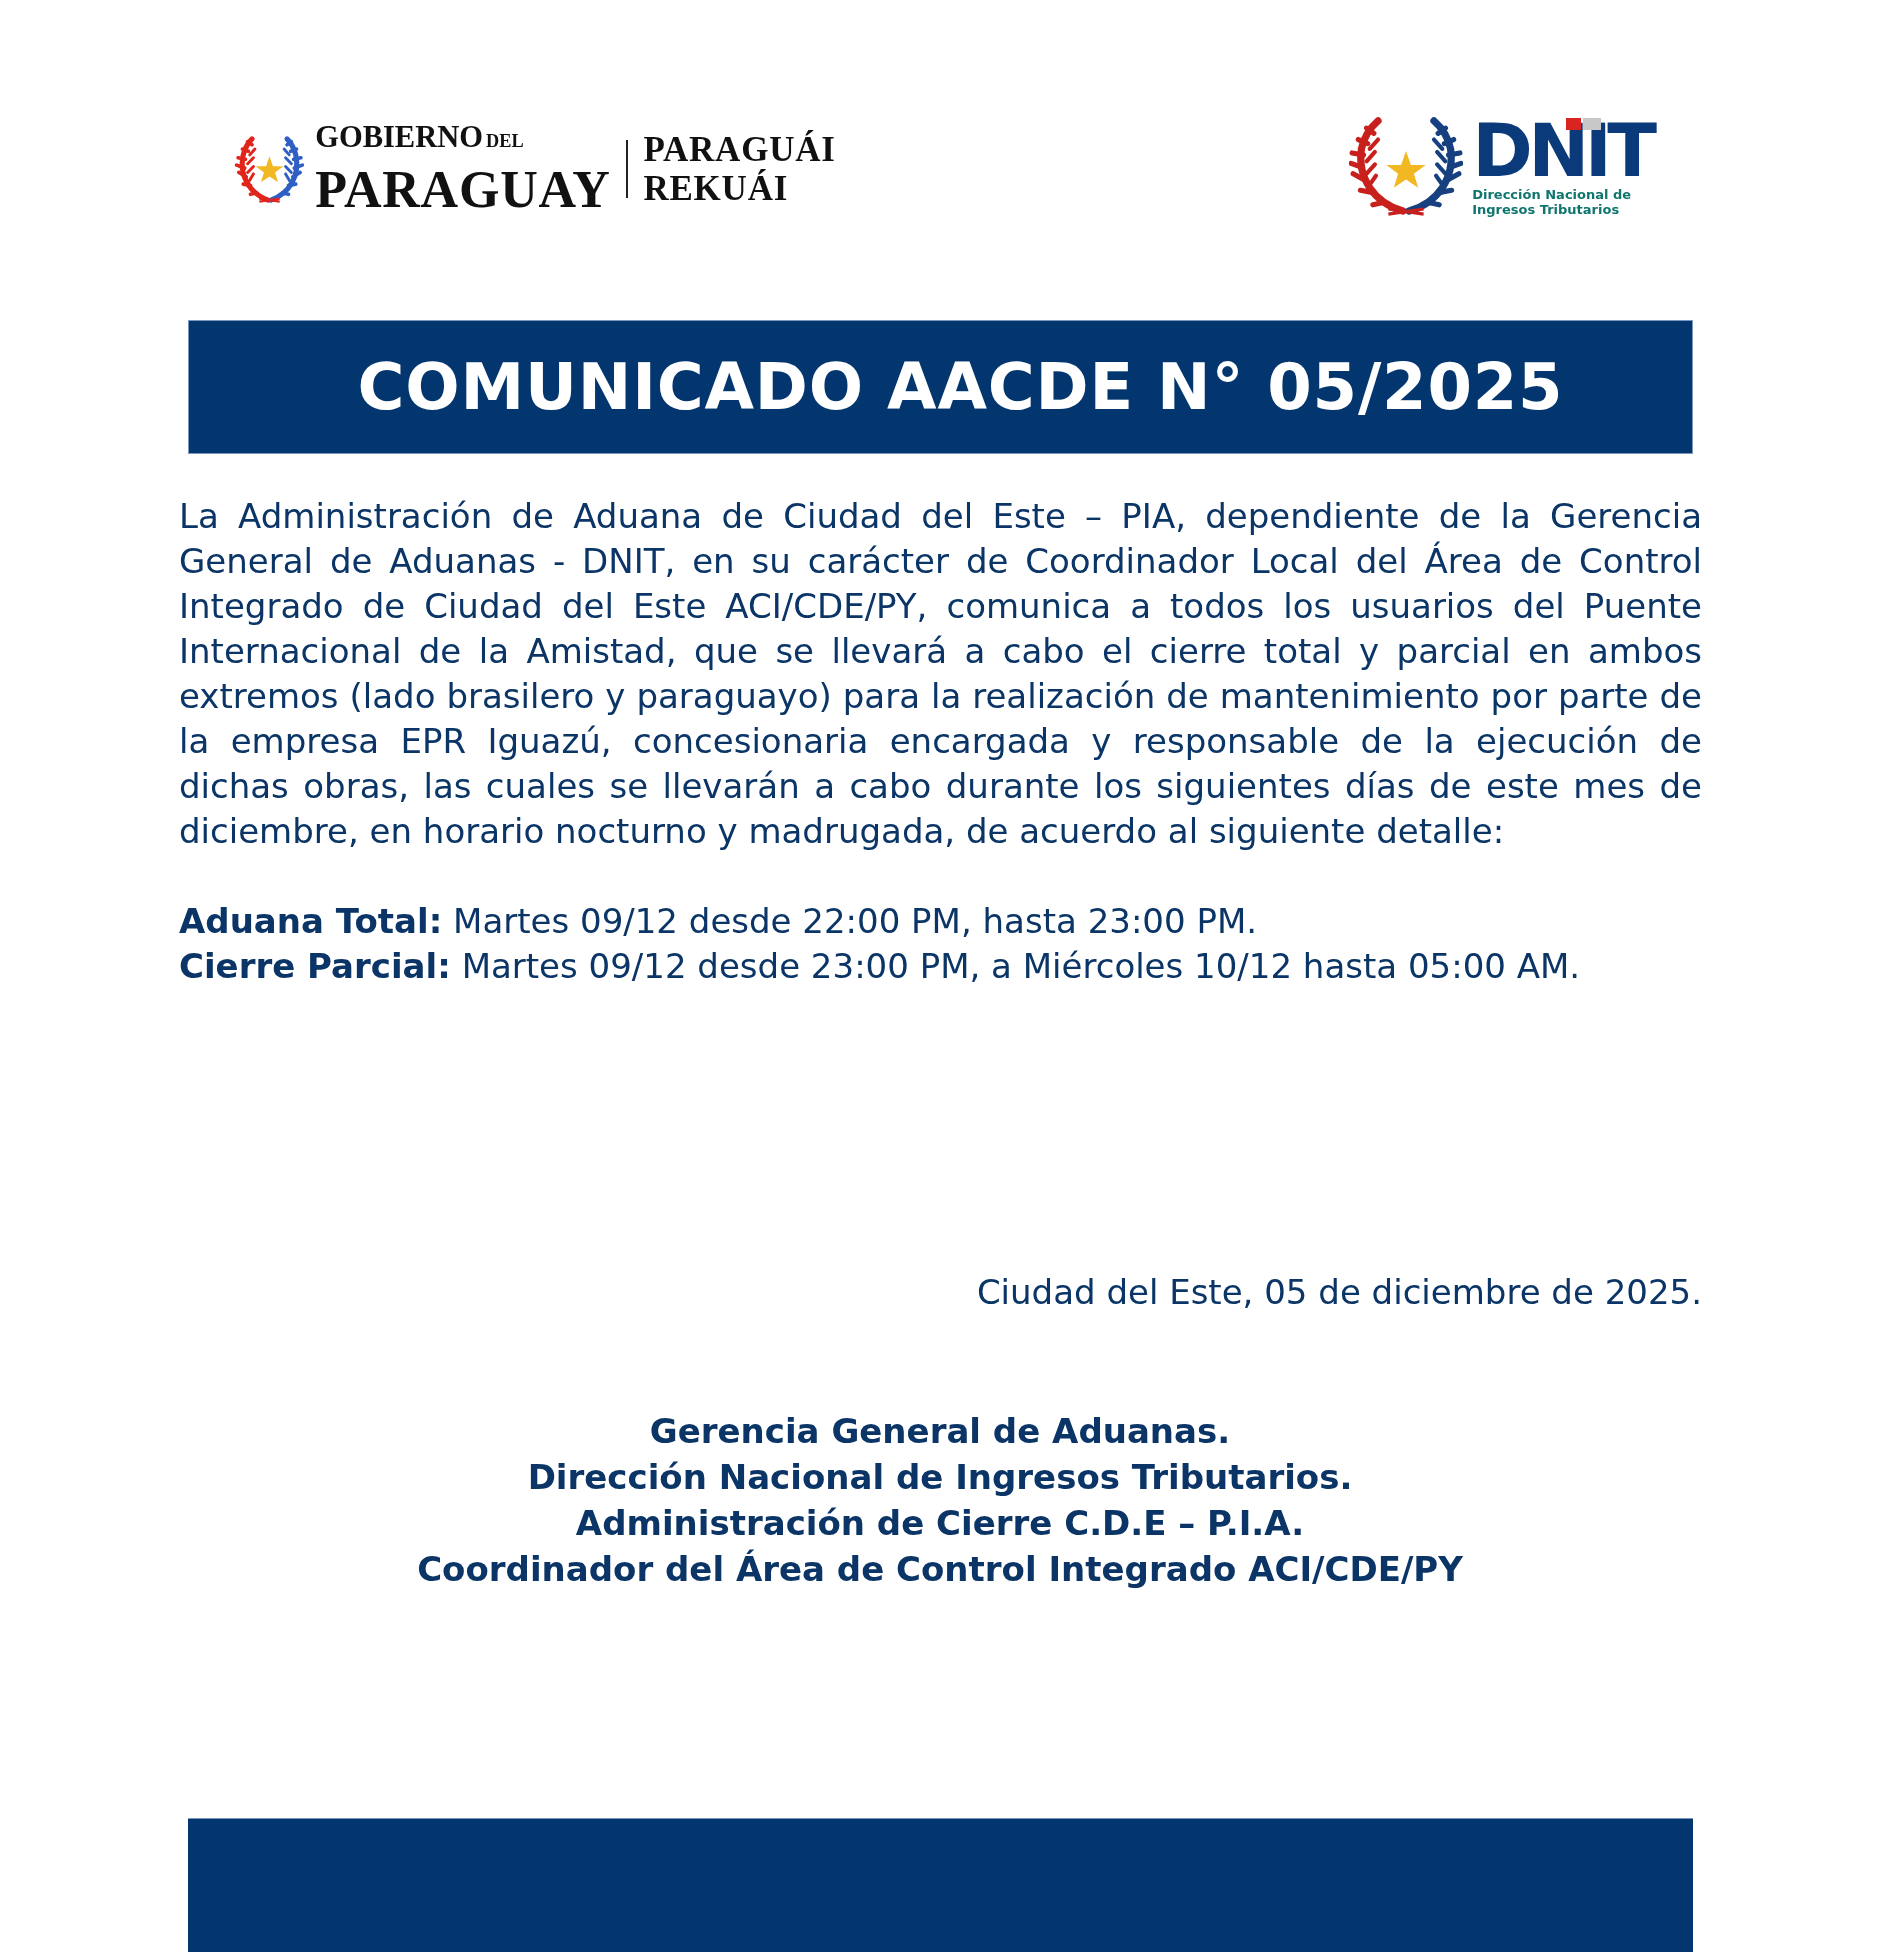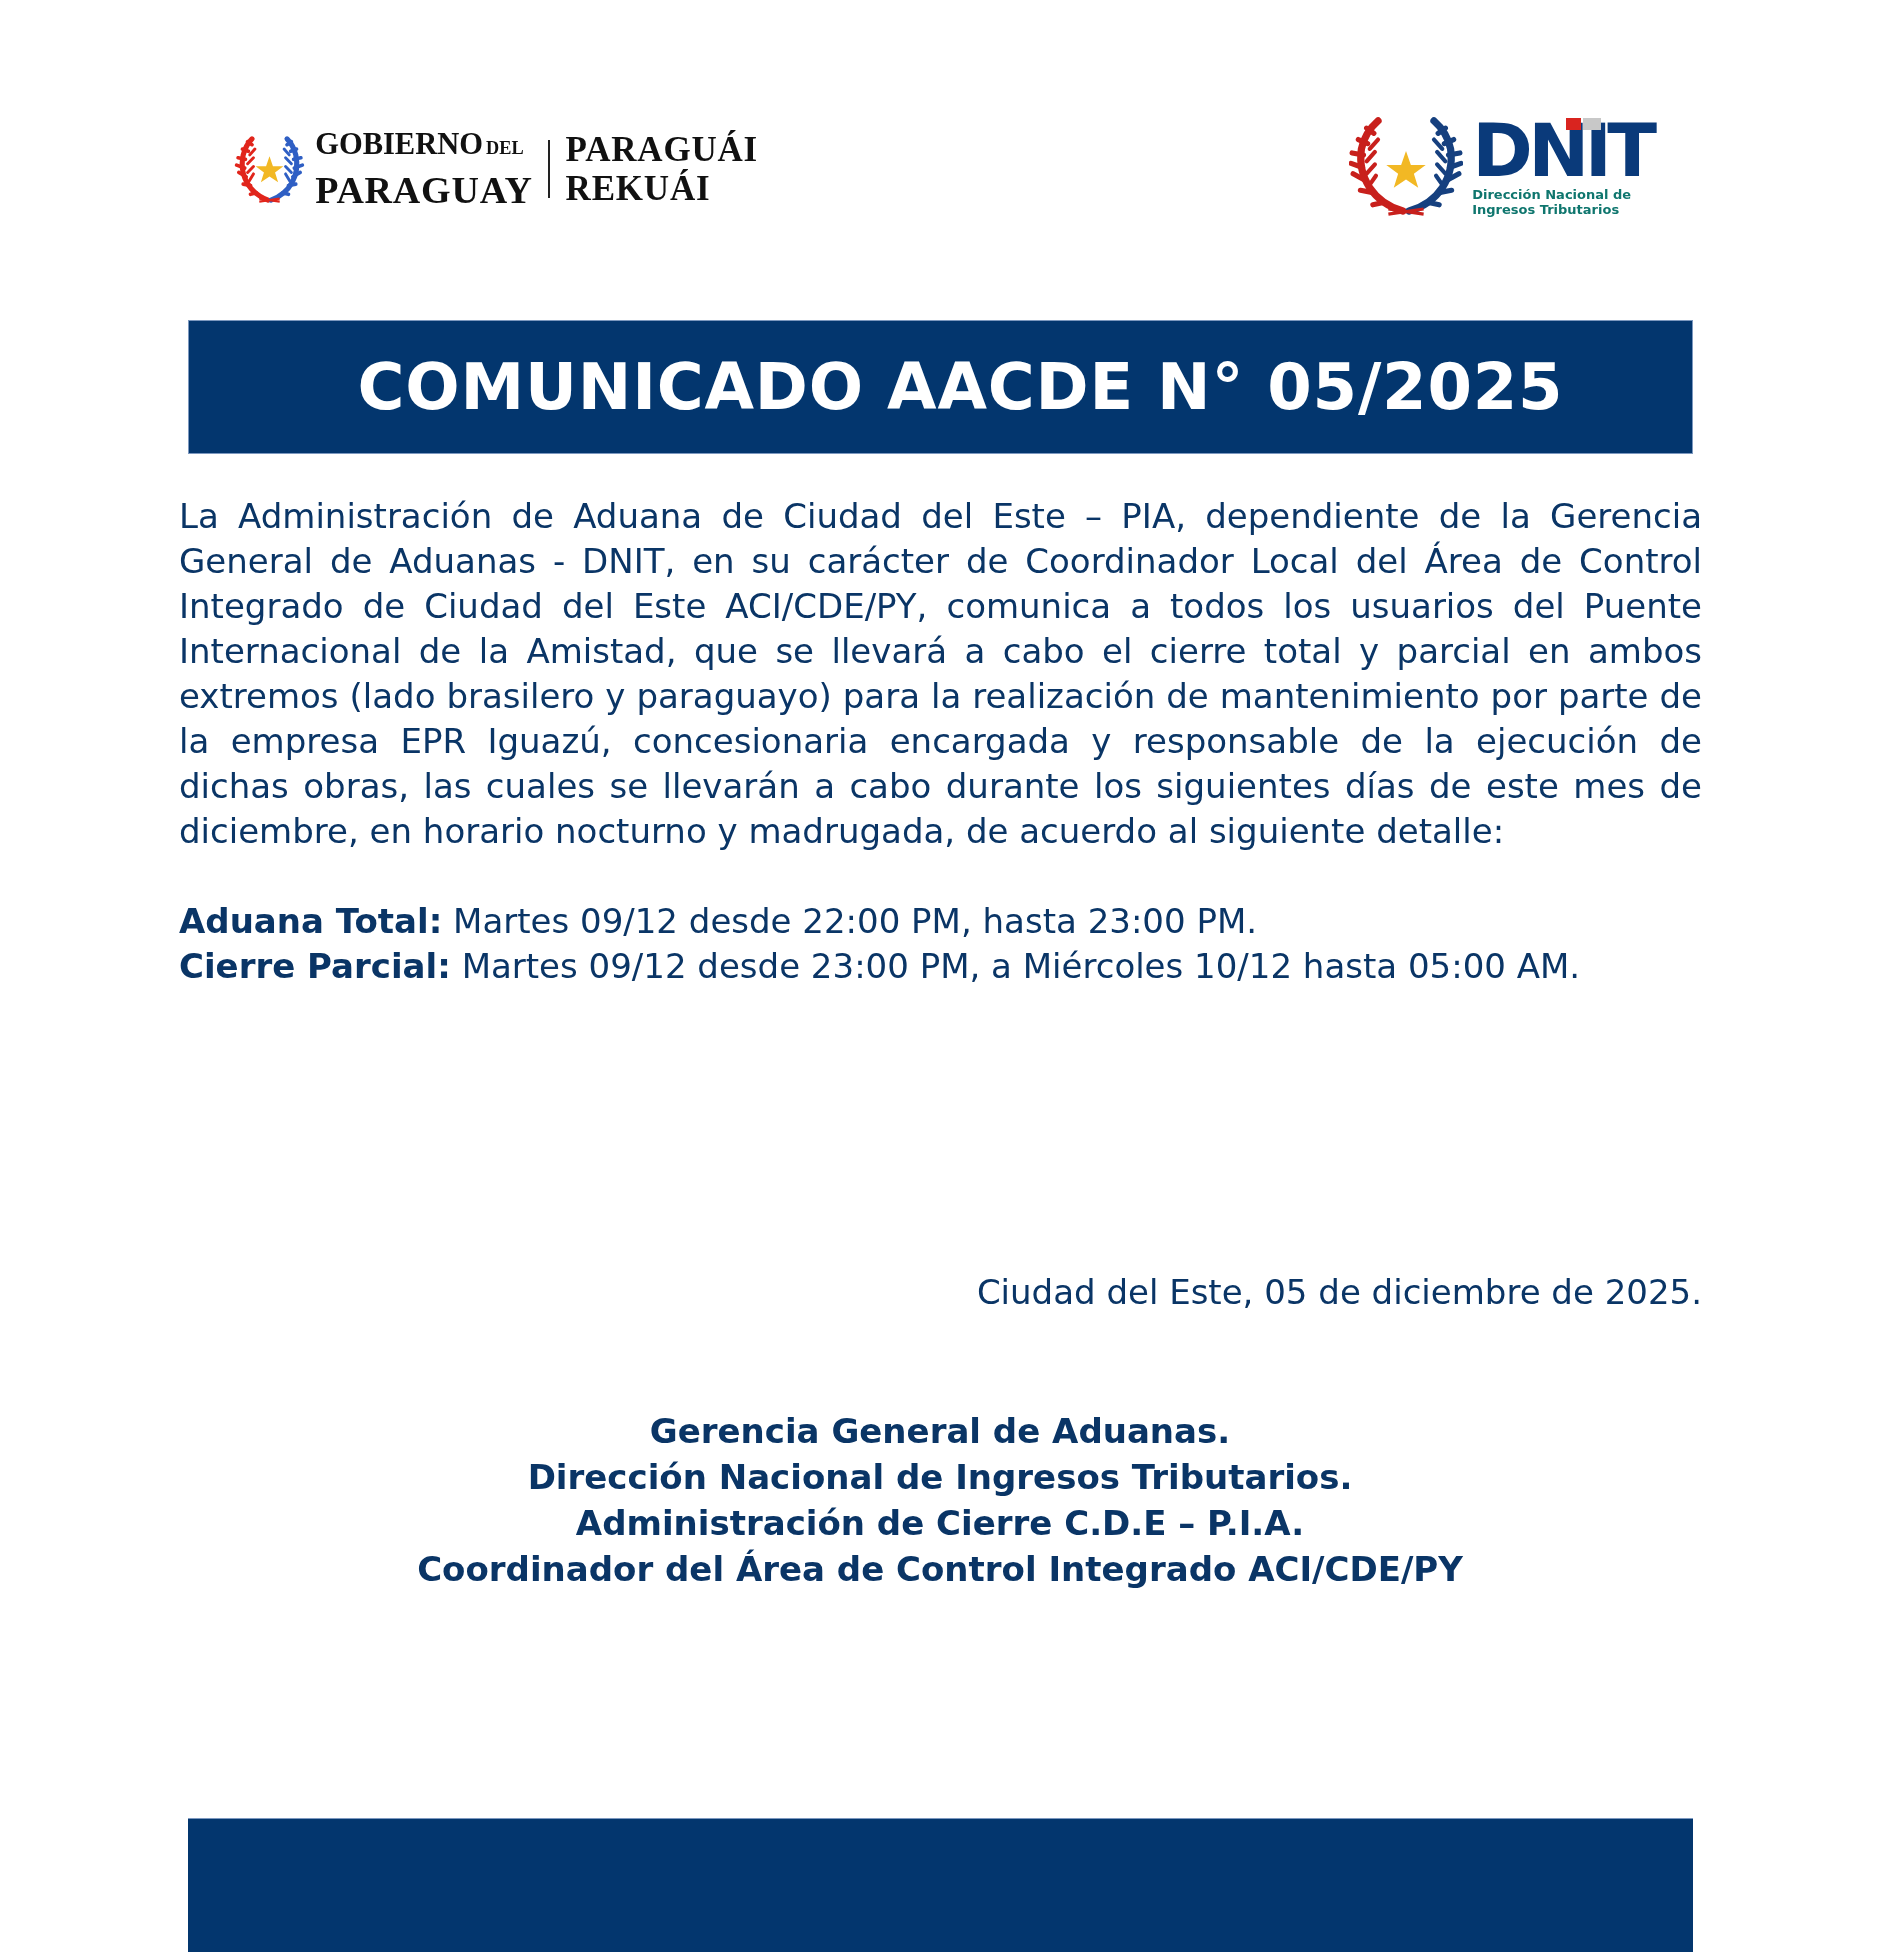--- a/index.html
+++ b/index.html
@@ -25,21 +25,21 @@
     }
     .logo-gov .crest { width: 73px; height: 73px; margin-right: 9.2px; }
     .gov-text {
       font-family: "Liberation Serif", "DejaVu Serif", serif;
       font-weight: bold;
       color: #111111;
       line-height: 1;
     }
     .gov-text .line1 { font-size: 30.5px; letter-spacing: 0px; white-space: nowrap; }
     .gov-text .line1 .small { font-size: 18.3px; margin-left: 3.1px; }
-    .gov-text .line2 { font-size: 38px; letter-spacing: 0.8px; margin-top: 11px; white-space: nowrap; }
+    .gov-text .line2 { font-size: 52px; letter-spacing: 0.8px; margin-top: 11px; white-space: nowrap; }
     .gov-divider {
       width: 2.3px; height: 58px; background: #222; margin: 0 15.3px;
     }
     .gov-text2 .line1, .gov-text2 .line2 { font-size: 35px; letter-spacing: 0.8px; }
     .gov-text2 .line2 { margin-top: 3.1px; }
 
     .logo-dnit {
       position: absolute;
       left: 1349px; top: 114px;
       height: 107px;

